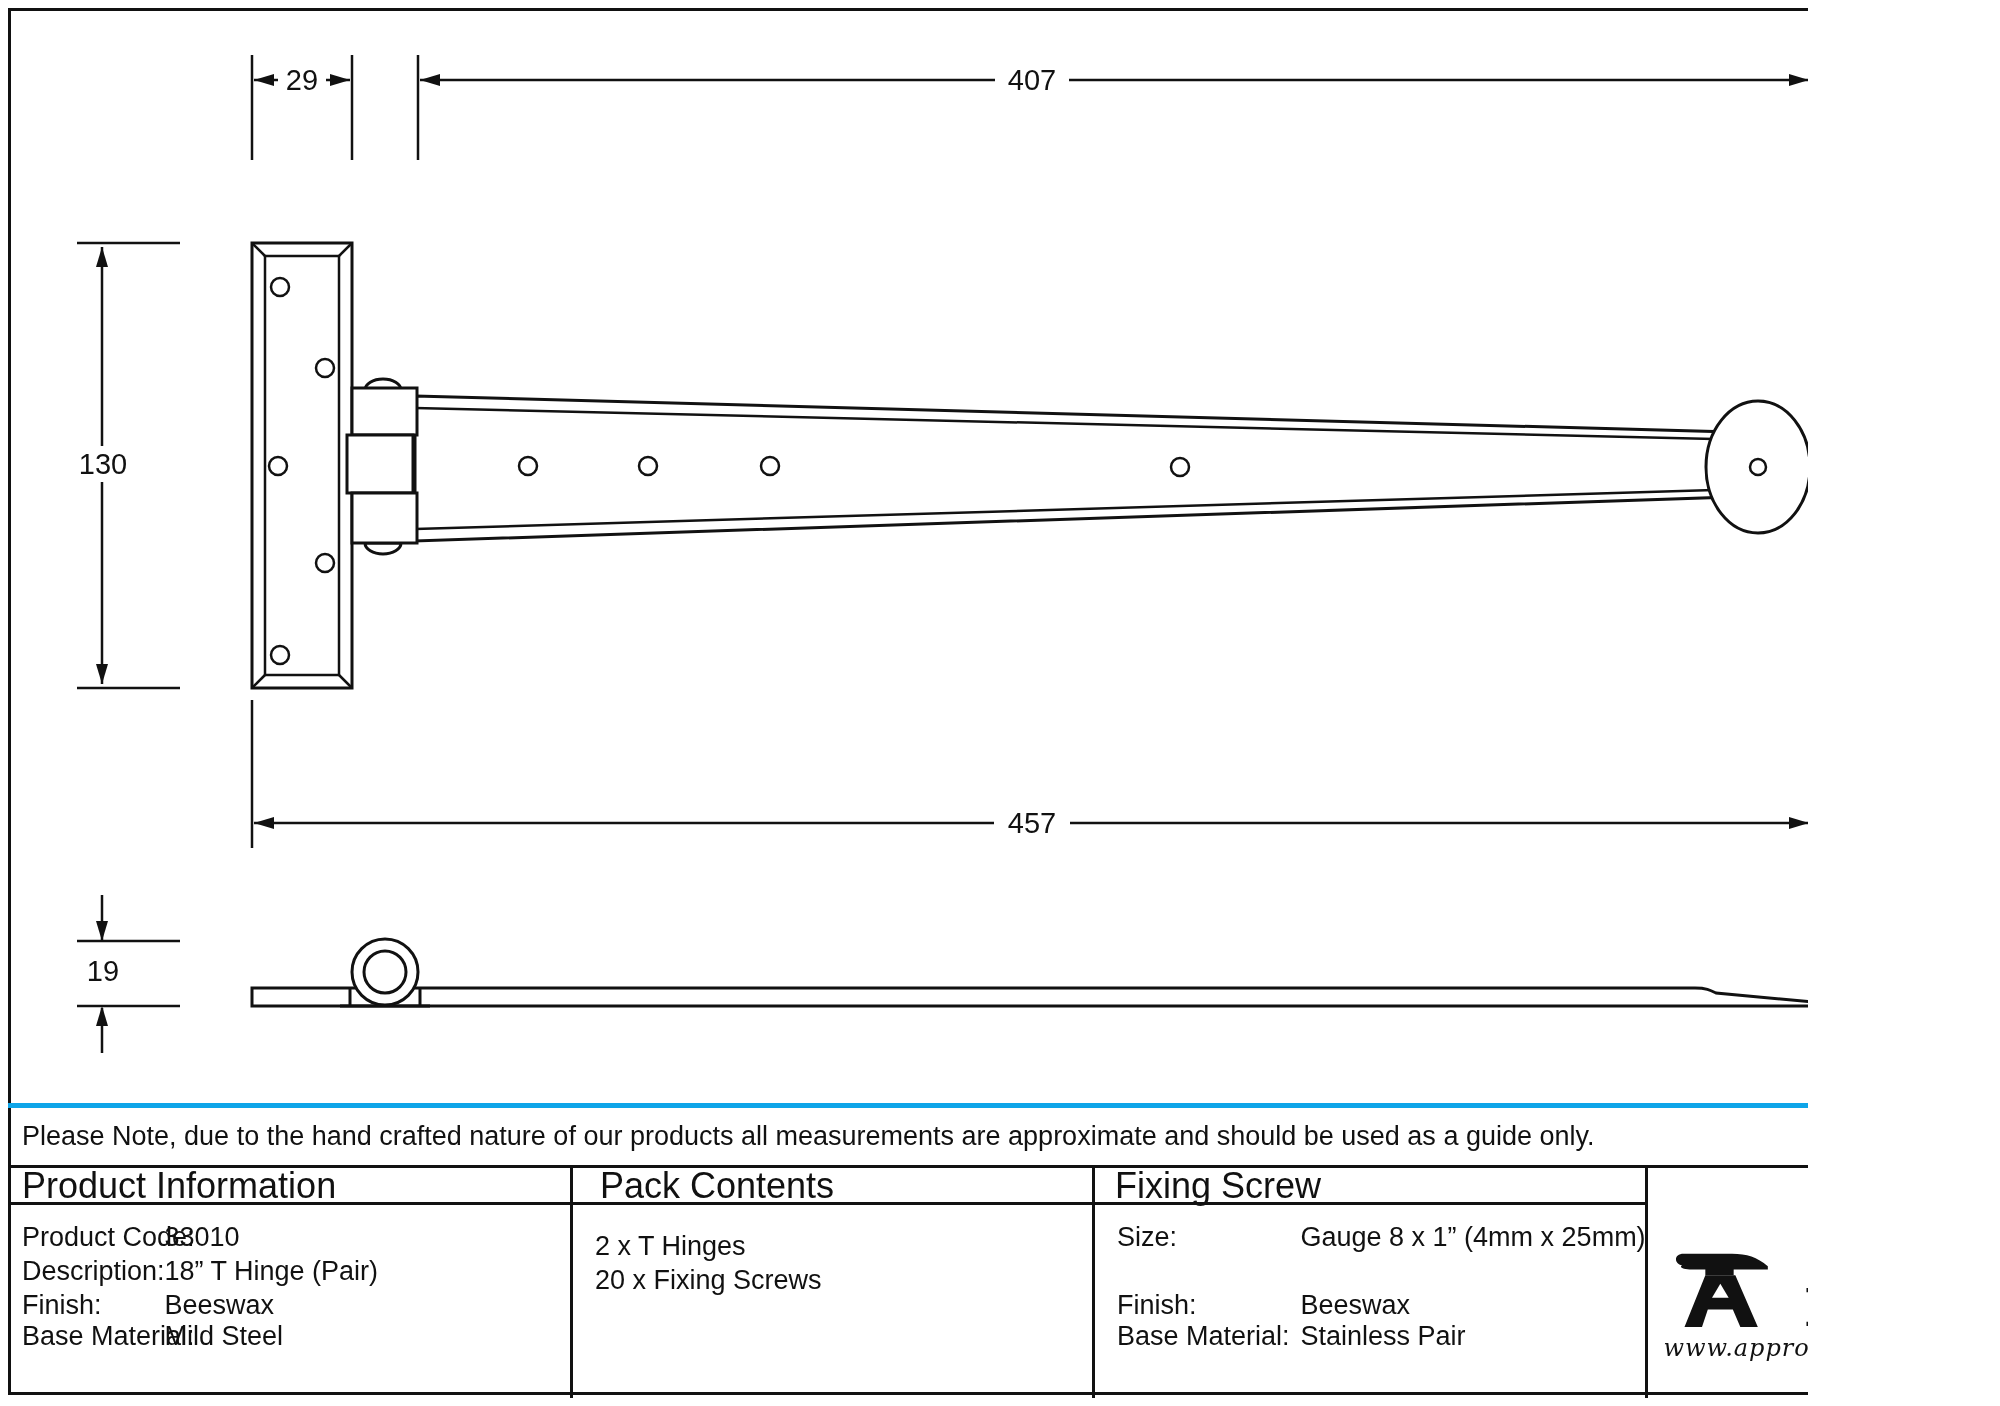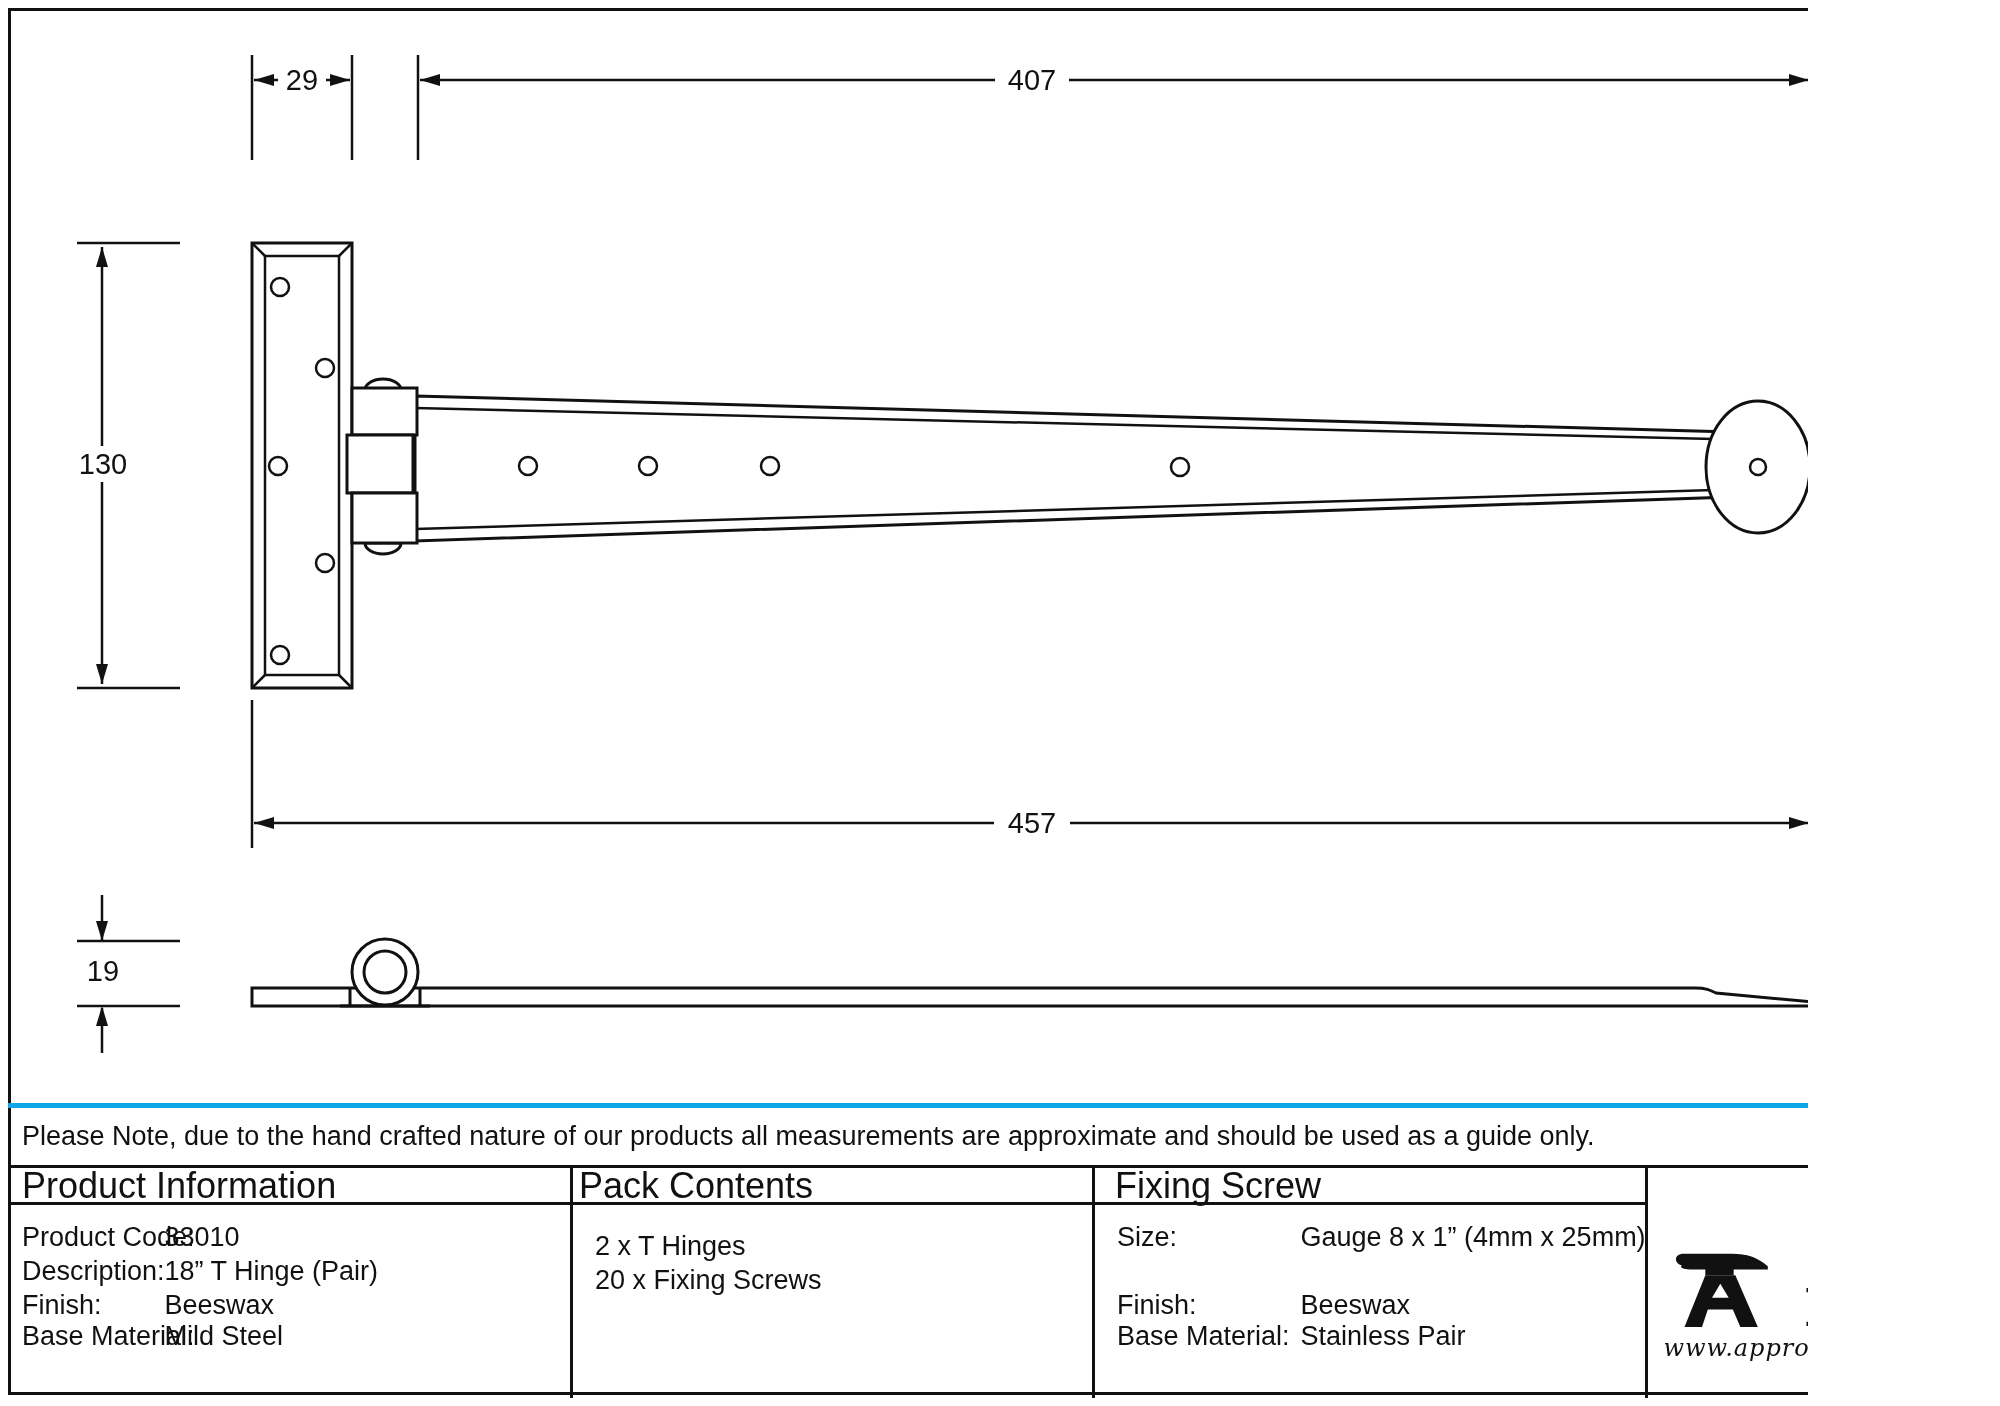--- a/index.html
+++ b/index.html
@@ -21,21 +21,21 @@
     padding-left:14px; font-size:27px;
   }
   
   .vline { width:3px; top:1168px; height:230px; background:#111; }
   #vline-1 { left:570px; }
   #vline-2 { left:1092px; }
   #vline-3 { left:1645px; }
   #header-underline { left:8px; top:1202px; width:1640px; height:3px; background:#111; }
   .th { font-size:36px; top:1170px; height:32px; line-height:32px; white-space:nowrap; }
   #th-product { left:22px; }
-  #th-pack { left:579px; }
+  #th-pack { left:600px; }
   #th-fixing { left:1115px; }
   .cell-row { font-size:27px; height:30px; line-height:30px; white-space:nowrap; }
   .pi-row { left:22px; }
   .pi-row .label { display:inline-block; width:135px; }
   .fs-row { left:1117px; }
   .fs-row .label { display:inline-block; width:176px; }
   .pc-item { left:595px;margin-top:9px; }
   .r1 { top:1222px; } .r2 { top:1256px; } .r3 { top:1290px; } .r4 { top:1321px; }
   
   #logo-cell {

